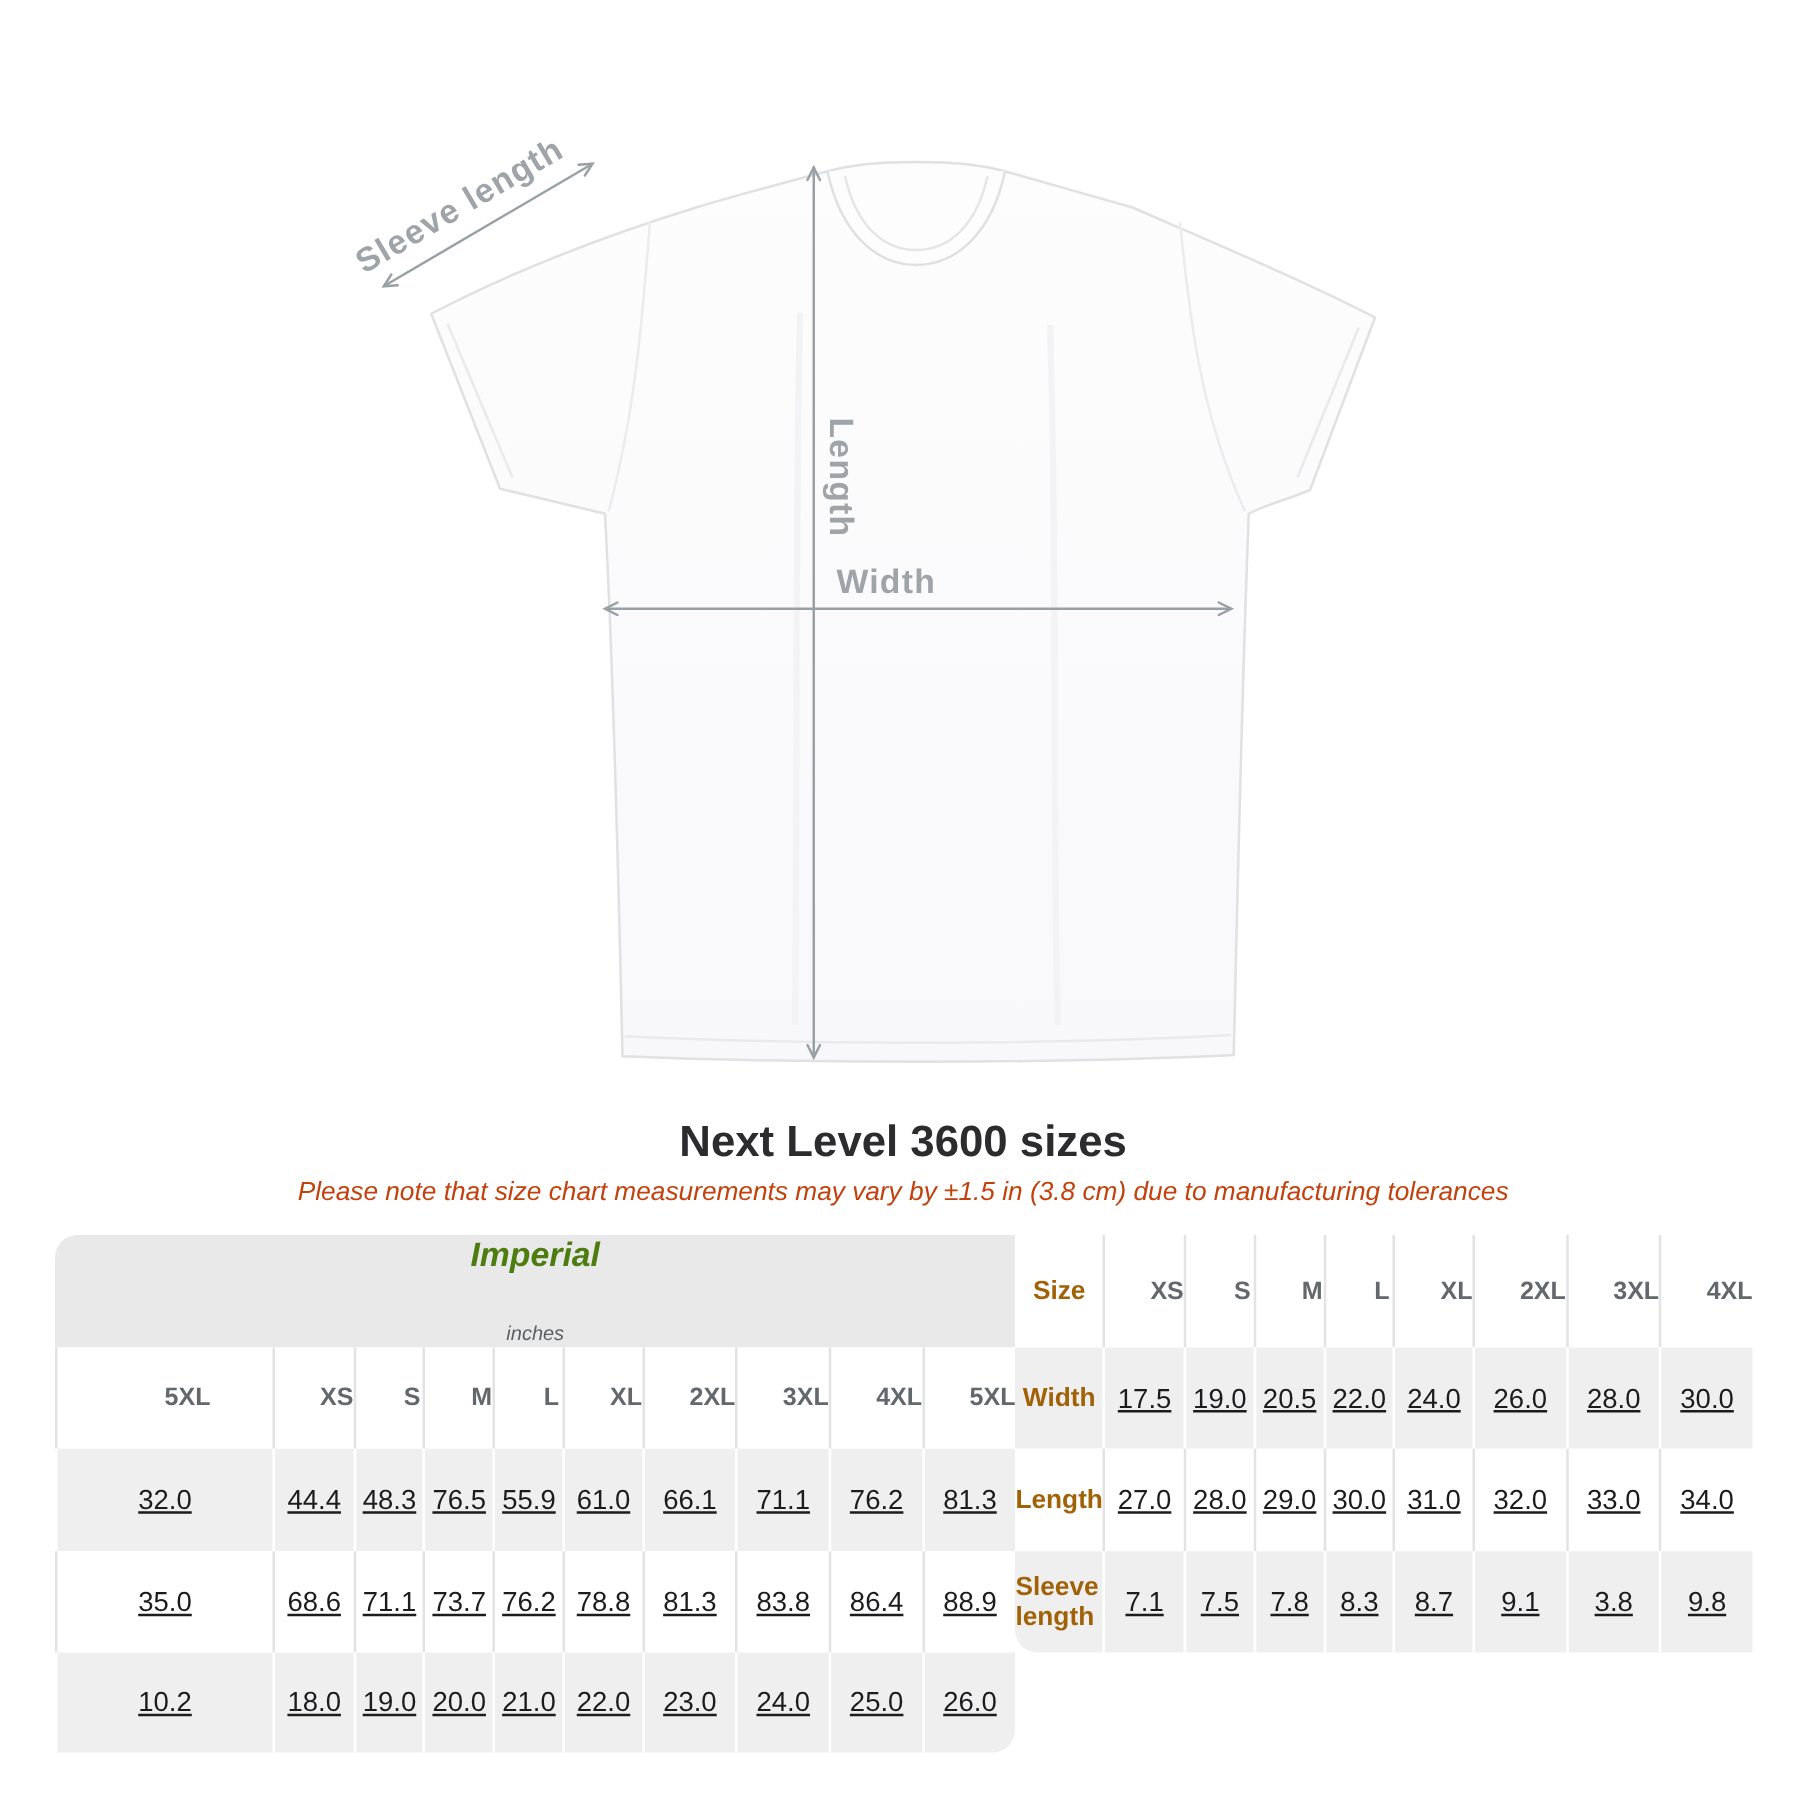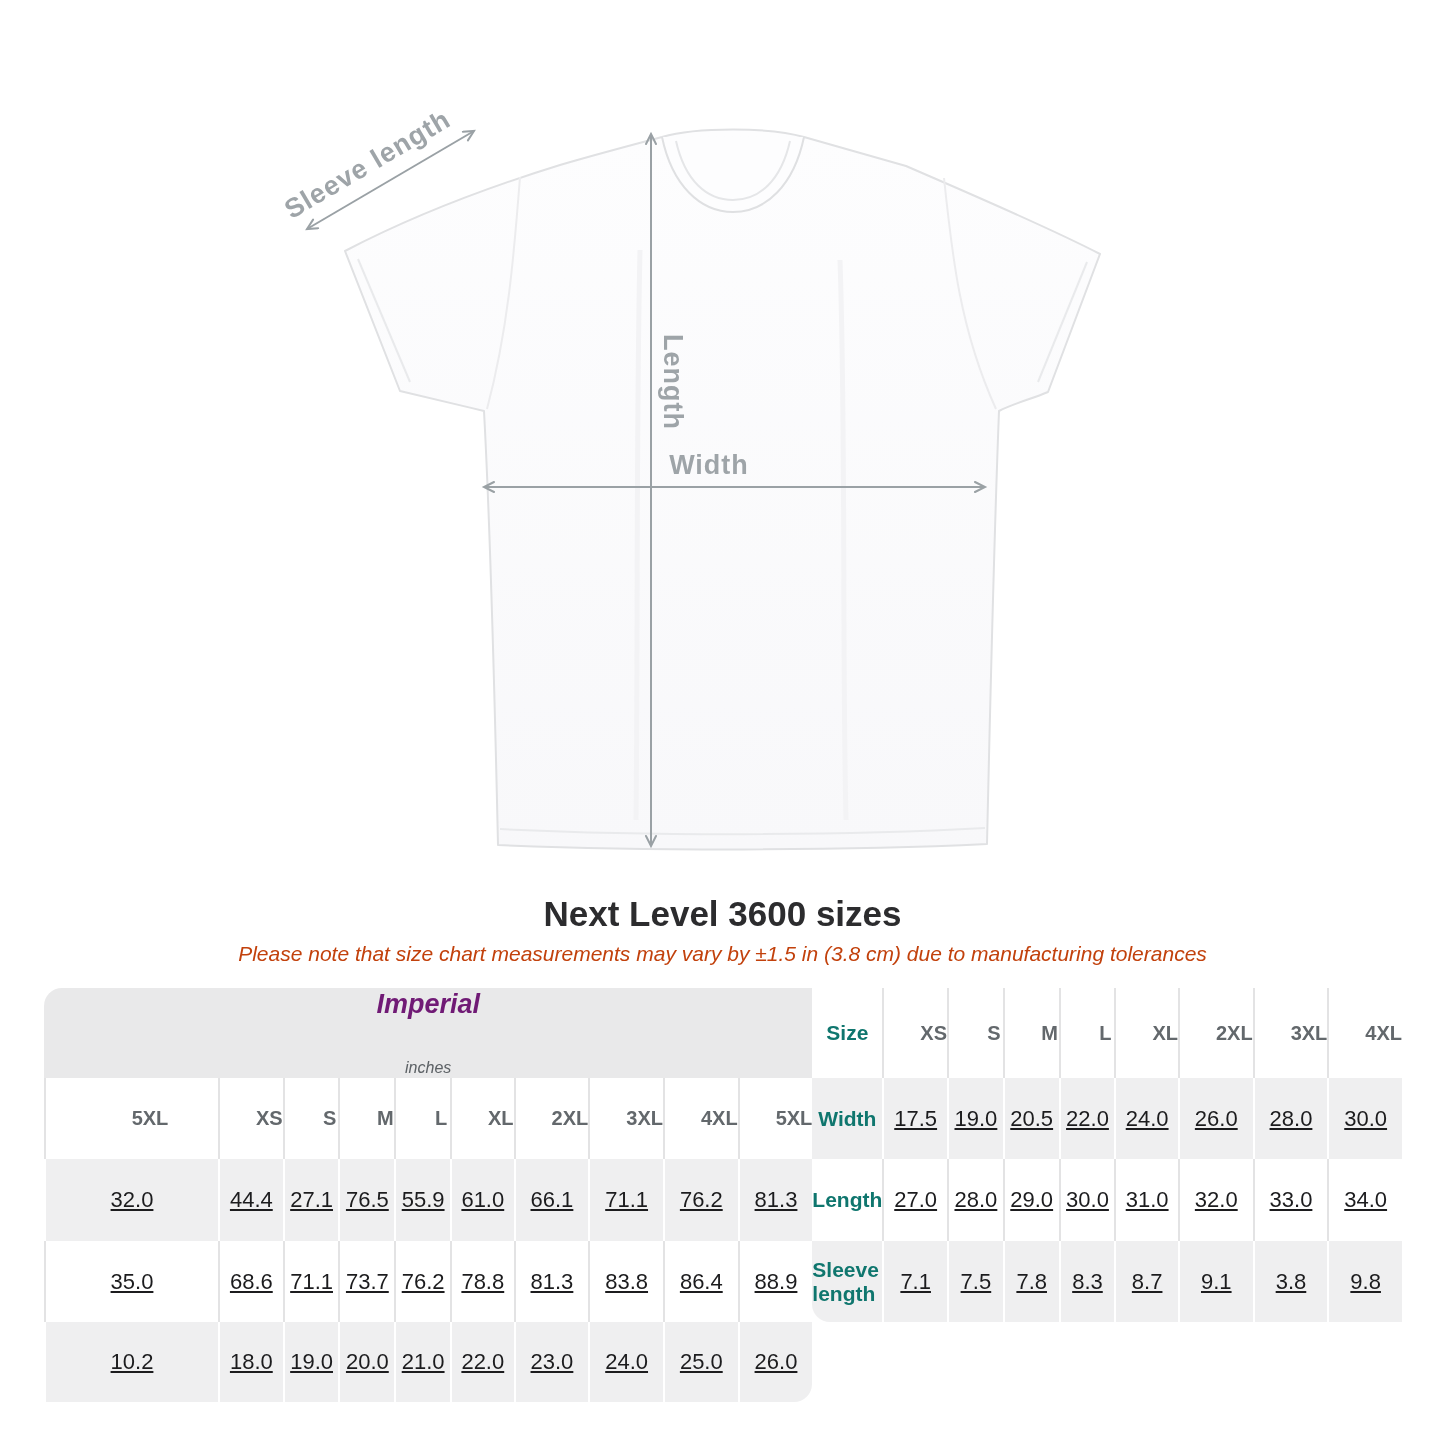--- a/index.html
+++ b/index.html
@@ -22,23 +22,23 @@
   
   .size-table{
     position:absolute;left:44px;top:988px;width:1358px;
     display:grid;grid-template-columns:174px repeat(18,1fr);
     grid-template-rows:90px 81px 82px 81px 80px;
   }
   .cell{display:flex;align-items:center;justify-content:center;}
   .unit{background:#e9e9ea;flex-direction:column;gap:3px;}
   .unit-imperial{grid-column:1/11;border-top-left-radius:18px;}
   .unit-metric{grid-column:11/20;border-top-right-radius:18px;}
-  .unit-name{font-size:27px;font-weight:bold;font-style:italic;color:#701a75;}
+  .unit-name{font-size:27px;font-weight:bold;font-style:italic;color:#4d7c0f;}
   .unit-sub{font-size:16px;font-style:italic;color:#5c6165;margin-top:36px;}
-  .rowlabel{font-weight:bold;font-size:21px;color:#0f766e;}
+  .rowlabel{font-weight:bold;font-size:21px;color:#a16207;}
   .sizehead{font-weight:bold;font-size:20px;color:#63686c;padding-left:36px;}
   .val{font-size:22px;color:#1c1c1e;text-decoration:underline;}
   .white-row{background:#ffffff;}
   .gray-row{background:#efeff0;}
   .sep{border-left:2px solid #e3e3e4;}
   .sep-white{border-left:2px solid #ffffff;}
   .bl{border-bottom-left-radius:18px;}
   .br{border-bottom-right-radius:18px;}
 </style>
 </head>
@@ -131,21 +131,21 @@
     <div class="cell val gray-row sep-white">17.5</div>
     <div class="cell val gray-row sep-white">19.0</div>
     <div class="cell val gray-row sep-white">20.5</div>
     <div class="cell val gray-row sep-white">22.0</div>
     <div class="cell val gray-row sep-white">24.0</div>
     <div class="cell val gray-row sep-white">26.0</div>
     <div class="cell val gray-row sep-white">28.0</div>
     <div class="cell val gray-row sep-white">30.0</div>
     <div class="cell val gray-row sep-white">32.0</div>
     <div class="cell val gray-row sep-white">44.4</div>
-    <div class="cell val gray-row sep-white">27.1</div>
+    <div class="cell val gray-row sep-white">48.3</div>
     <div class="cell val gray-row sep-white">76.5</div>
     <div class="cell val gray-row sep-white">55.9</div>
     <div class="cell val gray-row sep-white">61.0</div>
     <div class="cell val gray-row sep-white">66.1</div>
     <div class="cell val gray-row sep-white">71.1</div>
     <div class="cell val gray-row sep-white">76.2</div>
     <div class="cell val gray-row sep-white">81.3</div>
     <div class="cell rowlabel white-row">Length</div>
     <div class="cell val white-row sep">27.0</div>
     <div class="cell val white-row sep">28.0</div>

